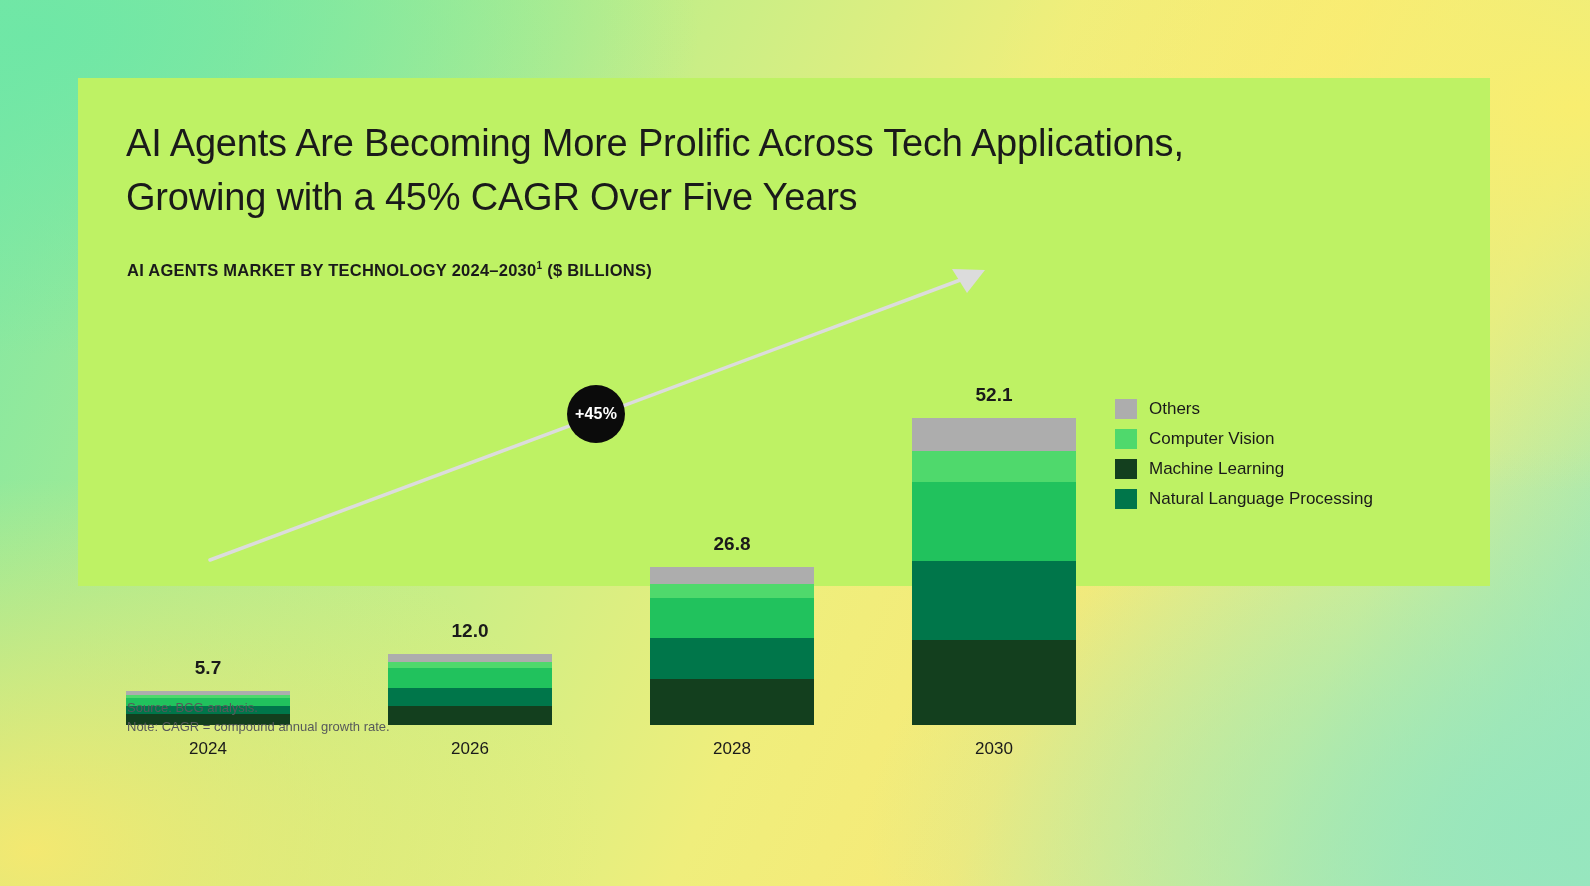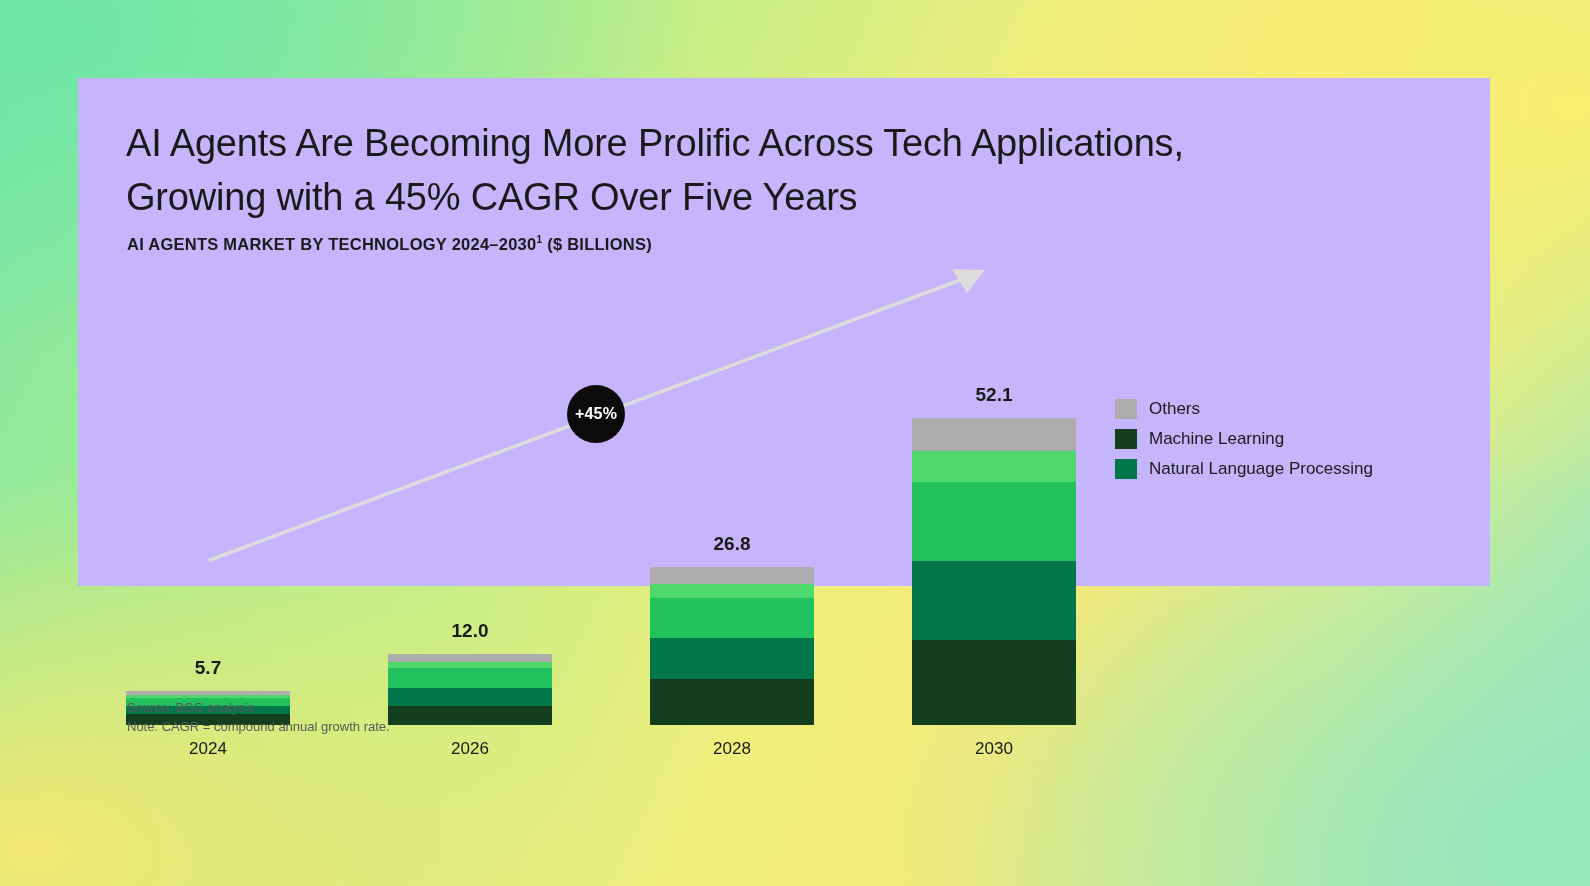--- a/index.html
+++ b/index.html
@@ -34,39 +34,39 @@
       radial-gradient(ellipse 70% 70% at 98% 94%, rgba(150,230,190,0.95) 0%, rgba(150,230,190,0) 62%);
     pointer-events: none;
   }
 
   .card {
     position: absolute;
     left: 78px;
     top: 78px;
     width: 1412px;
     height: 508px;
-    background: #c4b5fd;
+    background: #bef264;
     box-sizing: border-box;
   }
 
   .title {
     position: absolute;
     left: 48px;
     top: 38px;
     width: 1250px;
     font-size: 38px;
     line-height: 54px;
     font-weight: 400;
     color: #1A1A1A;
     letter-spacing: -0.2px;
   }
   .subtitle {
     position: absolute;
     left: 49px;
-    top: 156px;
+    top: 182px;
     font-size: 16.5px;
     font-weight: bold;
     letter-spacing: 0.25px;
     color: #1A1A1A;
   }
   .subtitle sup {
     font-size: 10px;
     vertical-align: super;
     font-weight: bold;
   }
@@ -236,20 +236,24 @@
           <div class="bar-label">2030</div>
         </div>
       </div>
 
     <div class="legend" id="legend">
         <div class="legend-row">
           <span class="legend-swatch" style="background: rgb(173, 173, 173);"></span>
           <span class="legend-text">Others</span>
         </div>
         <div class="legend-row">
+          <span class="legend-swatch" style="background: rgb(79, 217, 108);"></span>
+          <span class="legend-text">Computer Vision</span>
+        </div>
+        <div class="legend-row">
           <span class="legend-swatch" style="background: rgb(19, 63, 30);"></span>
           <span class="legend-text">Machine Learning</span>
         </div>
         <div class="legend-row">
           <span class="legend-swatch" style="background: rgb(0, 118, 74);"></span>
           <span class="legend-text">Natural Language Processing</span>
         </div>
       </div>
 
   </div>

